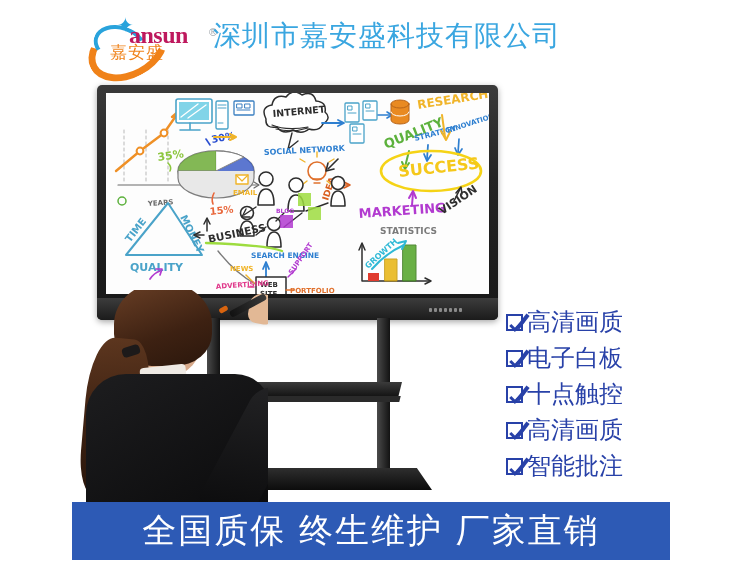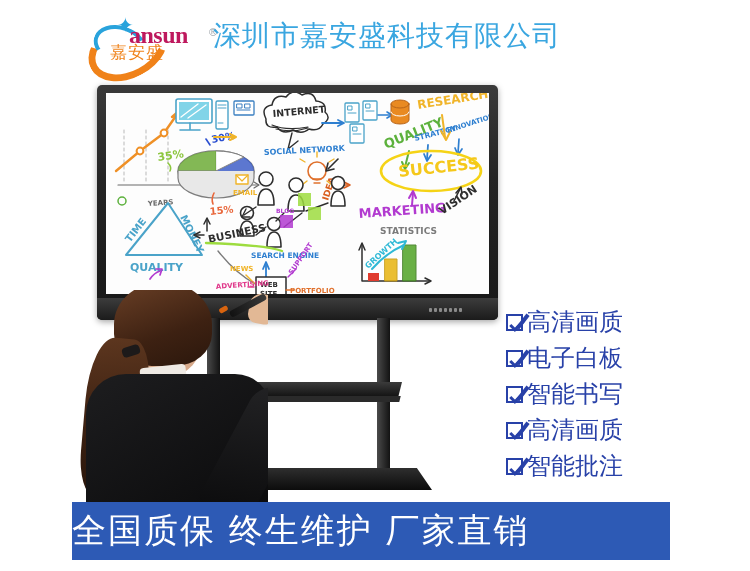--- a/index.html
+++ b/index.html
@@ -97,21 +97,21 @@
   .chk:after{content:"";position:absolute;left:2px;top:4px;width:11px;height:5px;
     border-left:3.5px solid #2841a8;border-bottom:3.5px solid #2841a8;
     transform:rotate(-45deg);}
   .chk:before{content:"";position:absolute;left:8px;top:-6px;width:3.5px;height:17px;
     background:#2841a8;transform:rotate(38deg);transform-origin:bottom left;}
   .feat-label{font-family:"DejaVu Sans",sans-serif;font-size:24px;color:#2841a8;
     letter-spacing:0px;white-space:nowrap;line-height:1;}
 
   
   .banner{position:absolute;left:72px;top:502px;width:598px;height:58px;
-    background:#2d5ab5;display:flex;align-items:center;}
+    background:#2d5ab5;display:flex;align-items:center;justify-content:center;}
   .banner-text{font-family:"DejaVu Sans",sans-serif;font-size:34px;color:#ffffff;
     letter-spacing:2px;white-space:nowrap;}
 </style>
 </head>
 <body>
 
 <div class="page">
 
   <div class="header">
 
@@ -349,21 +349,21 @@
     <div class="feat">
       <span class="chk"></span>
       <span class="feat-label">高清画质</span>
     </div>
     <div class="feat">
       <span class="chk"></span>
       <span class="feat-label">电子白板</span>
     </div>
     <div class="feat">
       <span class="chk"></span>
-      <span class="feat-label">智能书写</span>
+      <span class="feat-label">十点触控</span>
     </div>
     <div class="feat">
       <span class="chk"></span>
       <span class="feat-label">高清画质</span>
     </div>
     <div class="feat">
       <span class="chk"></span>
       <span class="feat-label">智能批注</span>
     </div>
   </div>

